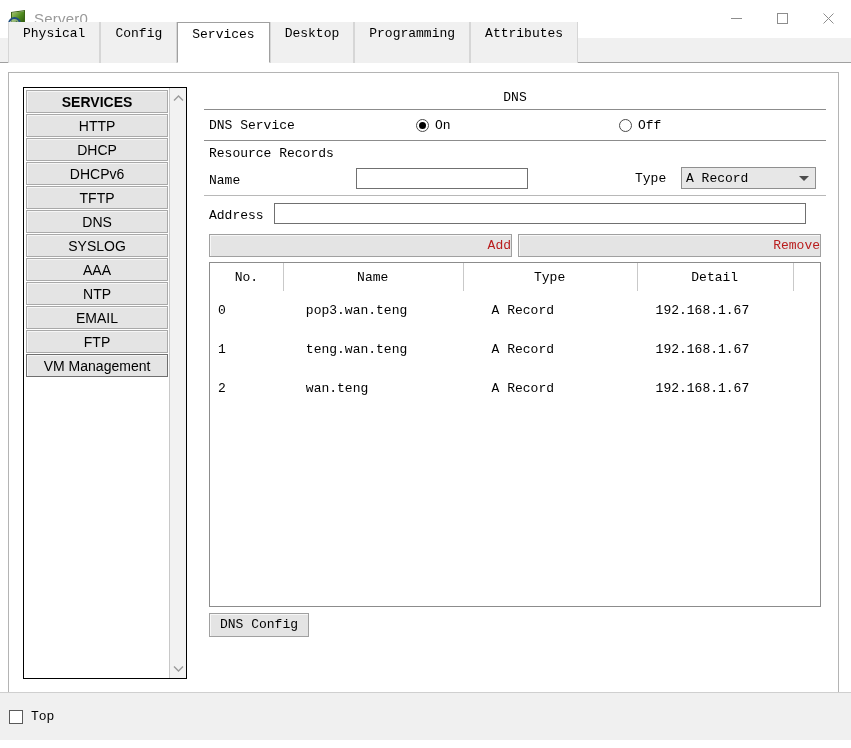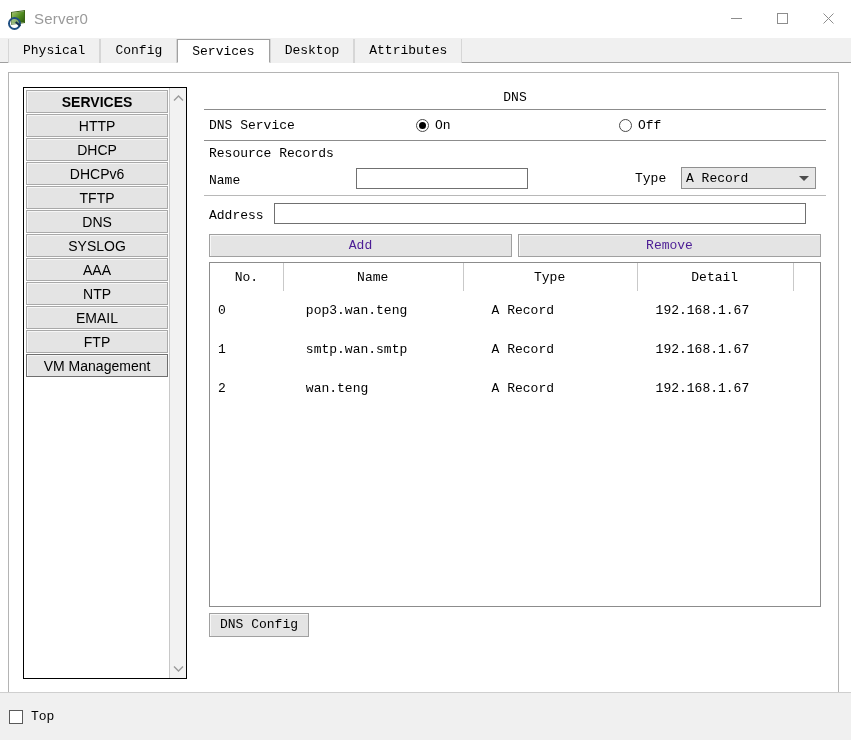--- a/index.html
+++ b/index.html
@@ -82,21 +82,21 @@
     height: 25px;
     background: #f0f0f0;
     position: relative;
     display: flex;
     align-items: flex-end;
     padding-left: 8px;
     box-sizing: border-box;
     border-bottom: 1px solid #a0a0a0;
   }
   .tab {
-    height: 24px;
+    height: 41px;
     line-height: 24px;
     padding: 0 14px;
     font-family: "Liberation Mono", monospace;
     font-size: 13px;
     color: #000;
     background: #f0f0f0;
     border-left: 1px solid #d6d6d6;
     border-right: 1px solid #d6d6d6;
     box-sizing: border-box;
     position: relative;
@@ -330,27 +330,27 @@
   #btnrow {
     display: flex;
     gap: 6px;
     margin-top: 4px;
     padding: 0 5px 0 5px;
   }
   .gbtn {
     flex: 1;
     height: 23px;
     line-height: 21px;
-    text-align: center;
+    text-align: right;
     background: #e4e4e4;
     border: 1px solid #a0a0a0;
     box-sizing: border-box;
     font-family: "Liberation Mono", monospace;
     font-size: 13px;
-    color: #4c1d95;
+    color: #b91c1c;
     box-shadow: inset 1px 1px 0 #f7f7f7;
   }
 
   #table-wrap {
     margin: 5px 5px 0 5px;
     height: 345px;
     border: 1px solid #8c8c8c;
     background: #ffffff;
     box-sizing: border-box;
     position: relative;
@@ -458,20 +458,21 @@
         </svg>
     </div>
   </div>
 </div>
 
 <div id="tabbar">
   <div class="tab">Physical</div>
   <div class="tab">Config</div>
   <div class="tab active">Services</div>
   <div class="tab">Desktop</div>
+  <div class="tab">Programming</div>
   <div class="tab">Attributes</div>
 </div>
 
 <div id="workarea">
 
   <div id="sidebar-wrap">
     <div id="sidebar-list">
       <div class="svc-item header">SERVICES</div>
       <div class="svc-item">HTTP</div>
       <div class="svc-item">DHCP</div>
@@ -554,21 +555,21 @@
         <tbody>
           <tr>
             <td class="col-no">0</td>
             <td class="col-name">pop3.wan.teng</td>
             <td class="col-type">A Record</td>
             <td class="col-detail">192.168.1.67</td>
             <td class="col-pad"></td>
           </tr>
           <tr>
             <td class="col-no">1</td>
-            <td class="col-name">smtp.wan.smtp</td>
+            <td class="col-name">teng.wan.teng</td>
             <td class="col-type">A Record</td>
             <td class="col-detail">192.168.1.67</td>
             <td class="col-pad"></td>
           </tr>
           <tr>
             <td class="col-no">2</td>
             <td class="col-name">wan.teng</td>
             <td class="col-type">A Record</td>
             <td class="col-detail">192.168.1.67</td>
             <td class="col-pad"></td>

